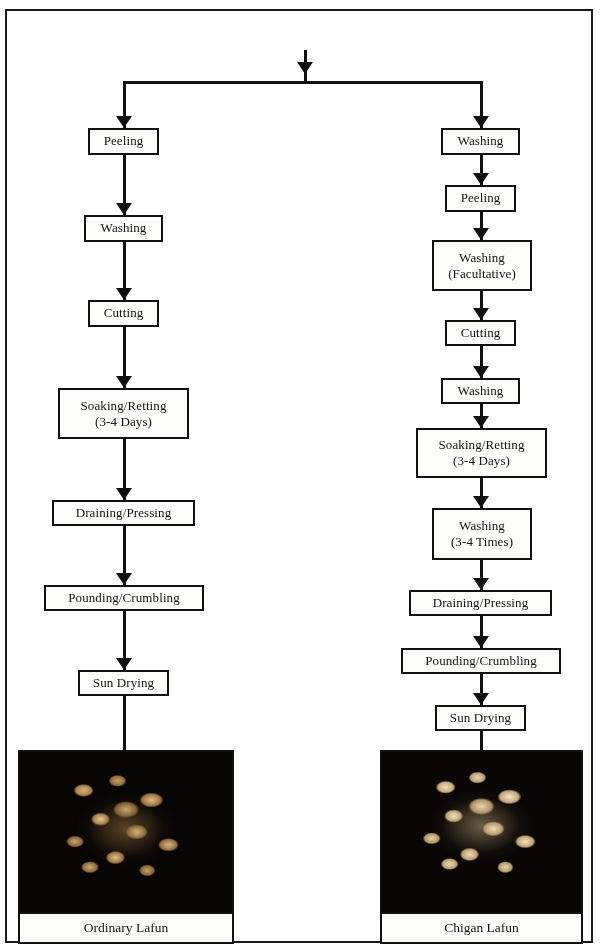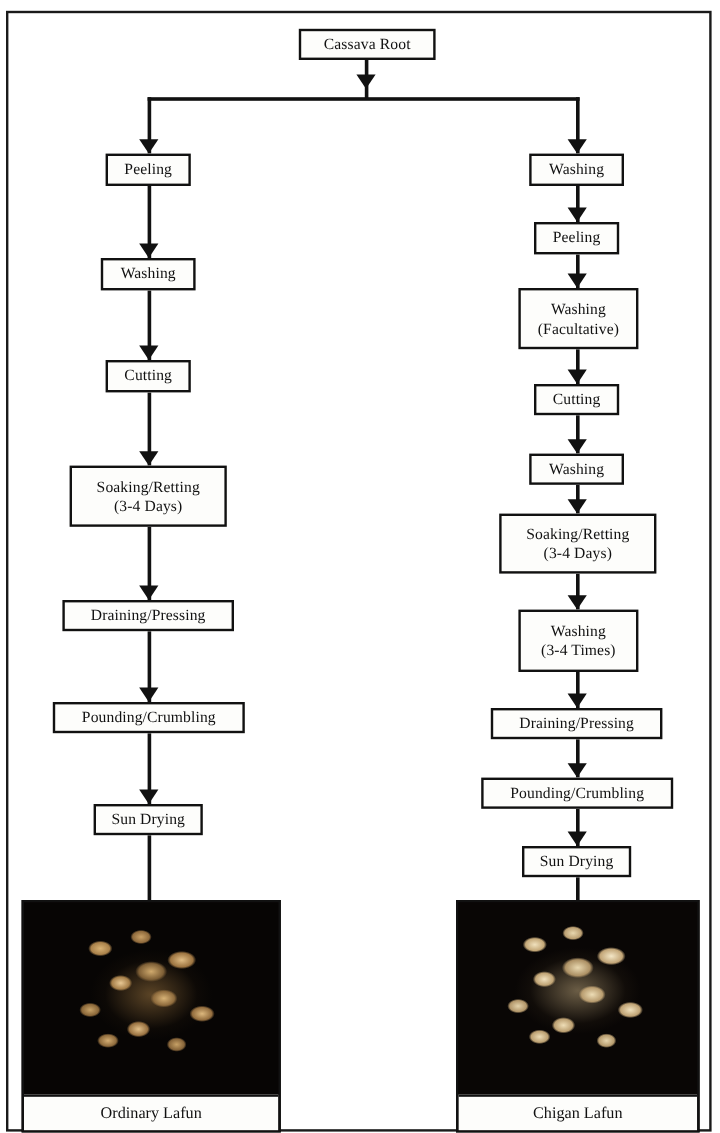--- a/index.html
+++ b/index.html
@@ -128,21 +128,20 @@
     font-size: 13.5px;
     box-sizing: border-box;
   }
 </style>
 </head>
 <body>
 
 <div id="page">
   <div id="frame"></div>
 
-  <div class="node" style="left:249px; top:24px; width:114px; height:26px;">Cassava Root</div>
 
   <div class="vline" style="left:304px; top:50px; height:32px;"></div>
   <div class="arrow" style="left:297px; top:62px;"></div>
 
   <div class="hline" style="left:123px; top:81px; width:360px;"></div>
 
   <div class="vline" style="left:123px; top:81px; height:47px;"></div>
   <div class="arrow" style="left:116px; top:116px;"></div>
   <div class="vline" style="left:480px; top:81px; height:47px;"></div>
   <div class="arrow" style="left:473px; top:116px;"></div>

